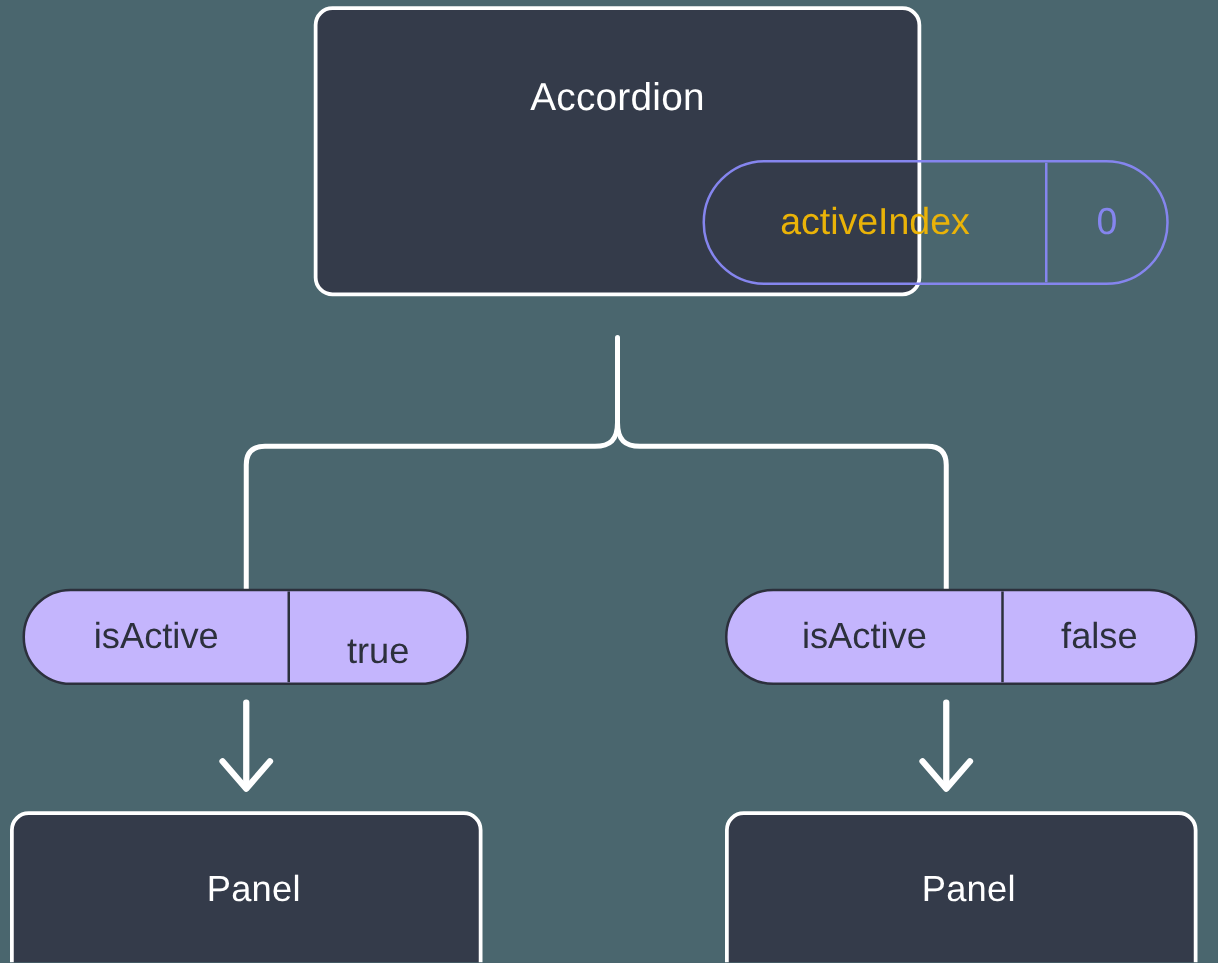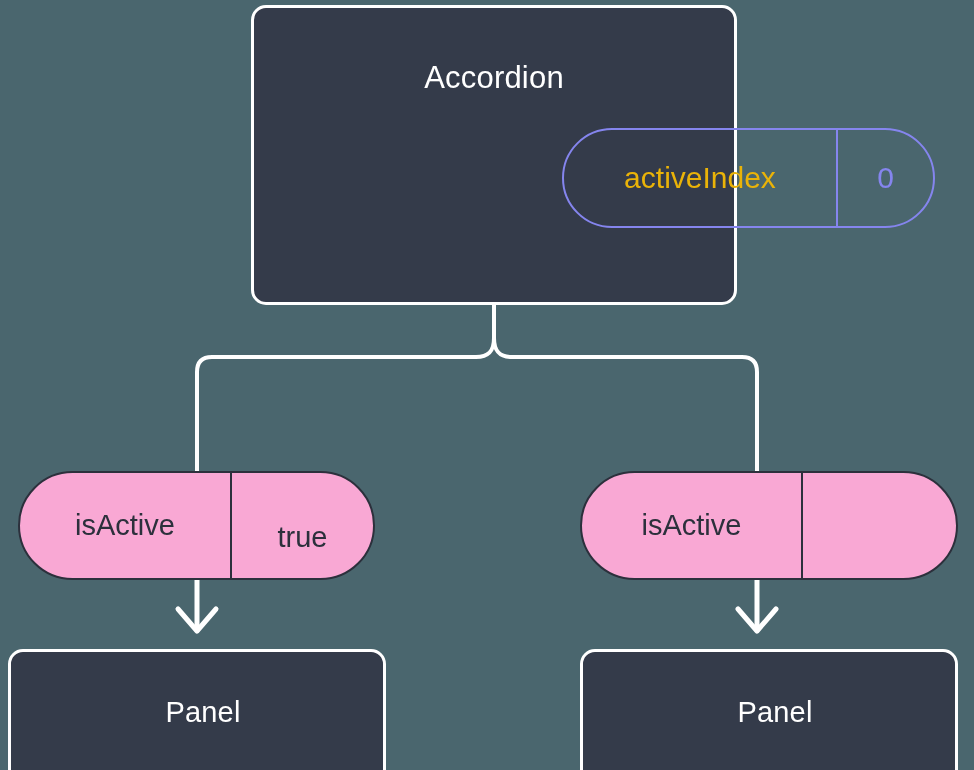--- a/index.html
+++ b/index.html
@@ -36,21 +36,21 @@
     box-sizing: border-box;
     background: #343b4a;
     border: 3px solid #ffffff;
     border-radius: 15px;
   }
 
   #accordion-box {
     left: 251px;
     top: 5px;
     width: 486px;
-    height: 300px;
+    height: 232px;
   }
 
   .node-title {
     position: absolute;
     left: 0;
     right: 0;
     text-align: center;
     color: #ffffff;
     font-size: 31px;
     font-weight: 400;
@@ -115,22 +115,22 @@
   }
   .pill.outlined .pill-val {
     flex: 1 1 auto;
     color: #8585ee;
     font-size: 30px;
   }
 
   
   .pill.filled {
     top: 471px;
-    height: 109px;
-    background: #f9a8d4;
+    height: 77px;
+    background: #c4b5fd;
     border: 2px solid #2c303c;
   }
   .pill.filled .pill-key,
   .pill.filled .pill-val {
     color: #2c303c;
     font-size: 29px;
   }
   .pill.filled .pill-key {
     border-right: 2px solid #2c303c;
   }
@@ -191,19 +191,20 @@
     <div class="pill-key">isActive</div>
     <div class="pill-val">true</div>
   </div>
 
   <div id="panel-left" class="node-box panel-box">
     <div class="node-title">Panel</div>
   </div>
 
   <div id="pill-right" class="pill filled">
     <div class="pill-key">isActive</div>
+    <div class="pill-val">false</div>
   </div>
 
   <div id="panel-right" class="node-box panel-box">
     <div class="node-title">Panel</div>
   </div>
 
 </div>
 
 </body></html>

